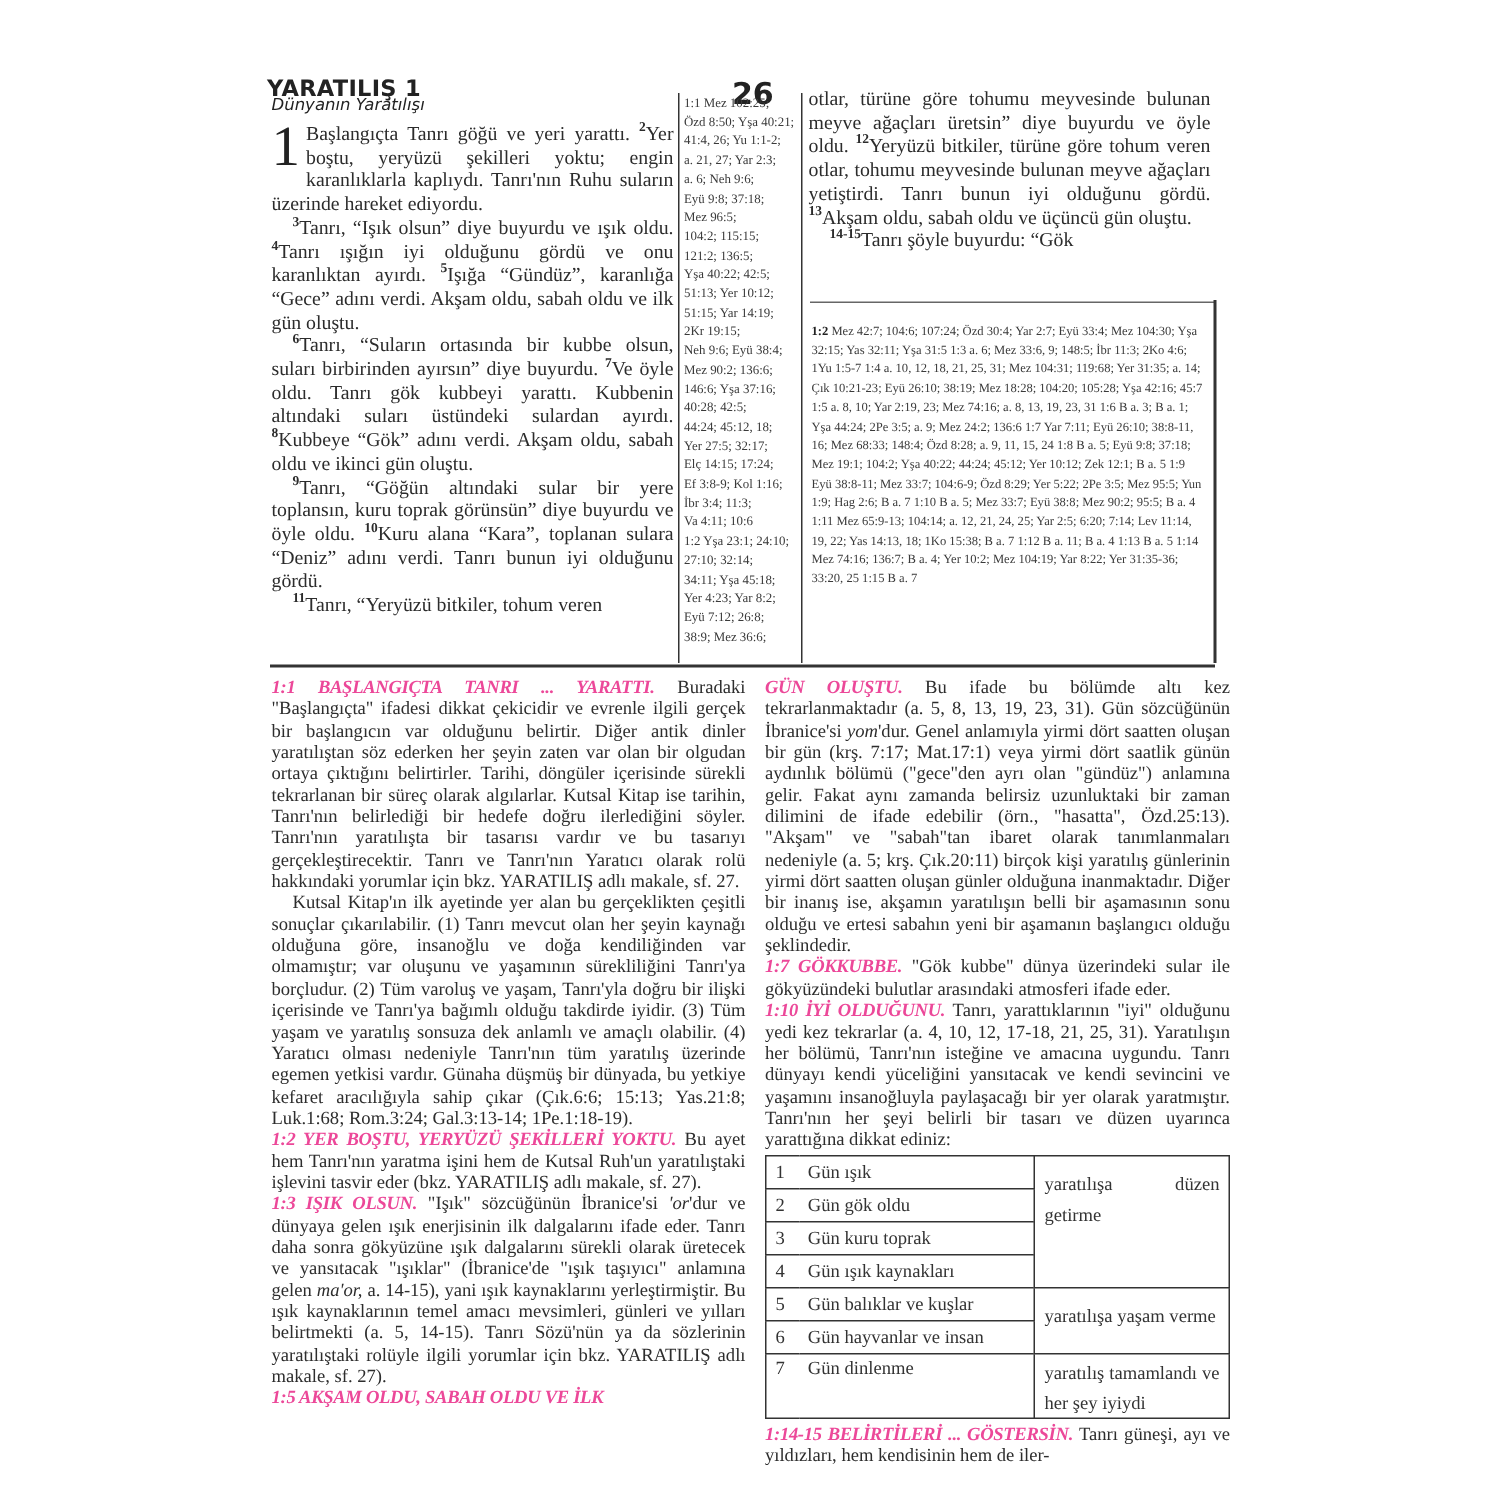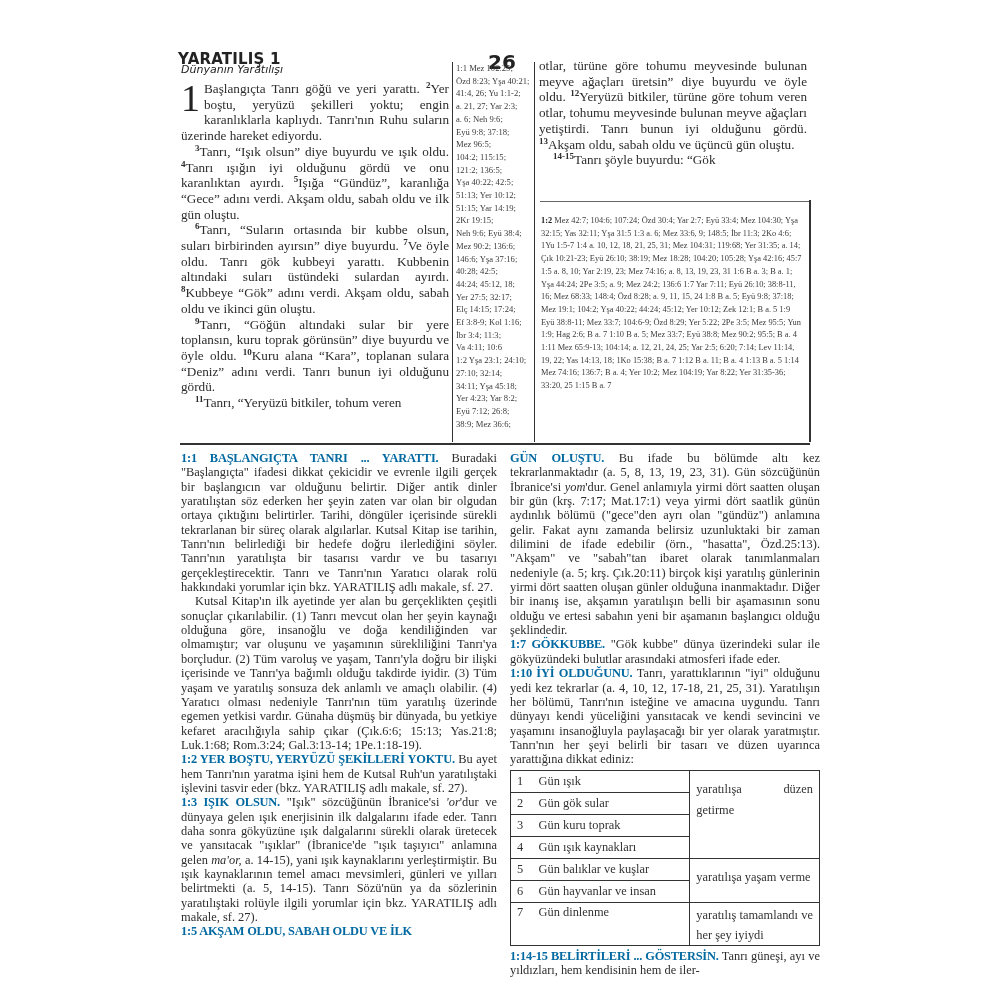--- a/index.html
+++ b/index.html
@@ -22,21 +22,21 @@
   .xref-col .xr { display:block; white-space:nowrap; overflow:hidden; }
   .xref-bottom { position:absolute; left:541px; top:215px; width:262px; font-size:8.4px; line-height:12.7px; color:#3a3a3a; text-align:left; }
   .xref-bottom b { color:#222; }
   .right-vline { position:absolute; left:809px; top:200px; width:1.5px; height:242px; background:#333; }
   .hrule { position:absolute; left:180px; top:443px; width:630px; height:1.5px; background:#333; }
   .short-rule { position:absolute; left:540px; top:201px; width:270px; height:1px; background:#666; }
 
   .notes { position:absolute; font-size:12.4px; line-height:14.35px; text-align:justify; color:#2d2d2d; }
   .notes-left { left:181px; top:451px; width:316px; }
   .notes-right { left:510px; top:451px; width:310px; }
-  .note-head { font-weight:bold; color:#0369a1; letter-spacing:-0.2px; }
+  .note-head { font-weight:bold; color:#ec4899; letter-spacing:-0.2px;font-style:italic; }
   .notes p { margin:0; }
   .notes .ind { text-indent:14px; }
 
   table.days { border-collapse:collapse; width:310px; margin:3px 0 3px 0; font-size:12.4px; color:#333; }
   table.days td { border:1.3px solid #333; padding:0 6px; height:21px; vertical-align:middle; }
   table.days td.num { width:14px; border-right:none; padding-right:2px; }
   table.days td.lbl { border-left:none; width:150px; }
   table.days td.grp { vertical-align:top; padding-top:8px; line-height:21px; width:120px; }
 </style>
 </head>
@@ -70,21 +70,21 @@
       <span class="v">9</span><span>Tanrı, “Göğün altındaki sular bir yere toplansın, kuru toprak görünsün” diye buyurdu ve öyle oldu.</span>
       <span class="v">10</span><span>Kuru alana “Kara”, toplanan sulara “Deniz” adını verdi. Tanrı bunun iyi olduğunu gördü.</span>
     </p>
     <p class="p">
       <span class="v">11</span><span>Tanrı, “Yeryüzü bitkiler, tohum veren</span>
     </p>
   </div>
 
   <div class="xref-col">
     <span class="xr">1:1 Mez 102:25;</span>
-    <span class="xr">Özd 8:23; Yşa 40:21;</span>
+    <span class="xr">Özd 8:50; Yşa 40:21;</span>
     <span class="xr">41:4, 26; Yu 1:1-2;</span>
     <span class="xr">a. 21, 27; Yar 2:3;</span>
     <span class="xr">a. 6; Neh 9:6;</span>
     <span class="xr">Eyü 9:8; 37:18;</span>
     <span class="xr">Mez 96:5;</span>
     <span class="xr">104:2; 115:15;</span>
     <span class="xr">121:2; 136:5;</span>
     <span class="xr">Yşa 40:22; 42:5;</span>
     <span class="xr">51:13; Yer 10:12;</span>
     <span class="xr">51:15; Yar 14:19;</span>
@@ -167,21 +167,21 @@
 
     <table class="days">
       <tbody>
           <tr>
         <td class="num">1</td>
         <td class="lbl">Gün ışık</td>
         <td class="grp" rowspan="4">yaratılışa düzen getirme</td>
       </tr>
       <tr>
         <td class="num">2</td>
-        <td class="lbl">Gün gök sular</td>
+        <td class="lbl">Gün gök oldu</td>
       </tr>
       <tr>
         <td class="num">3</td>
         <td class="lbl">Gün kuru toprak</td>
       </tr>
       <tr>
         <td class="num">4</td>
         <td class="lbl">Gün ışık kaynakları</td>
       </tr>
       <tr>

